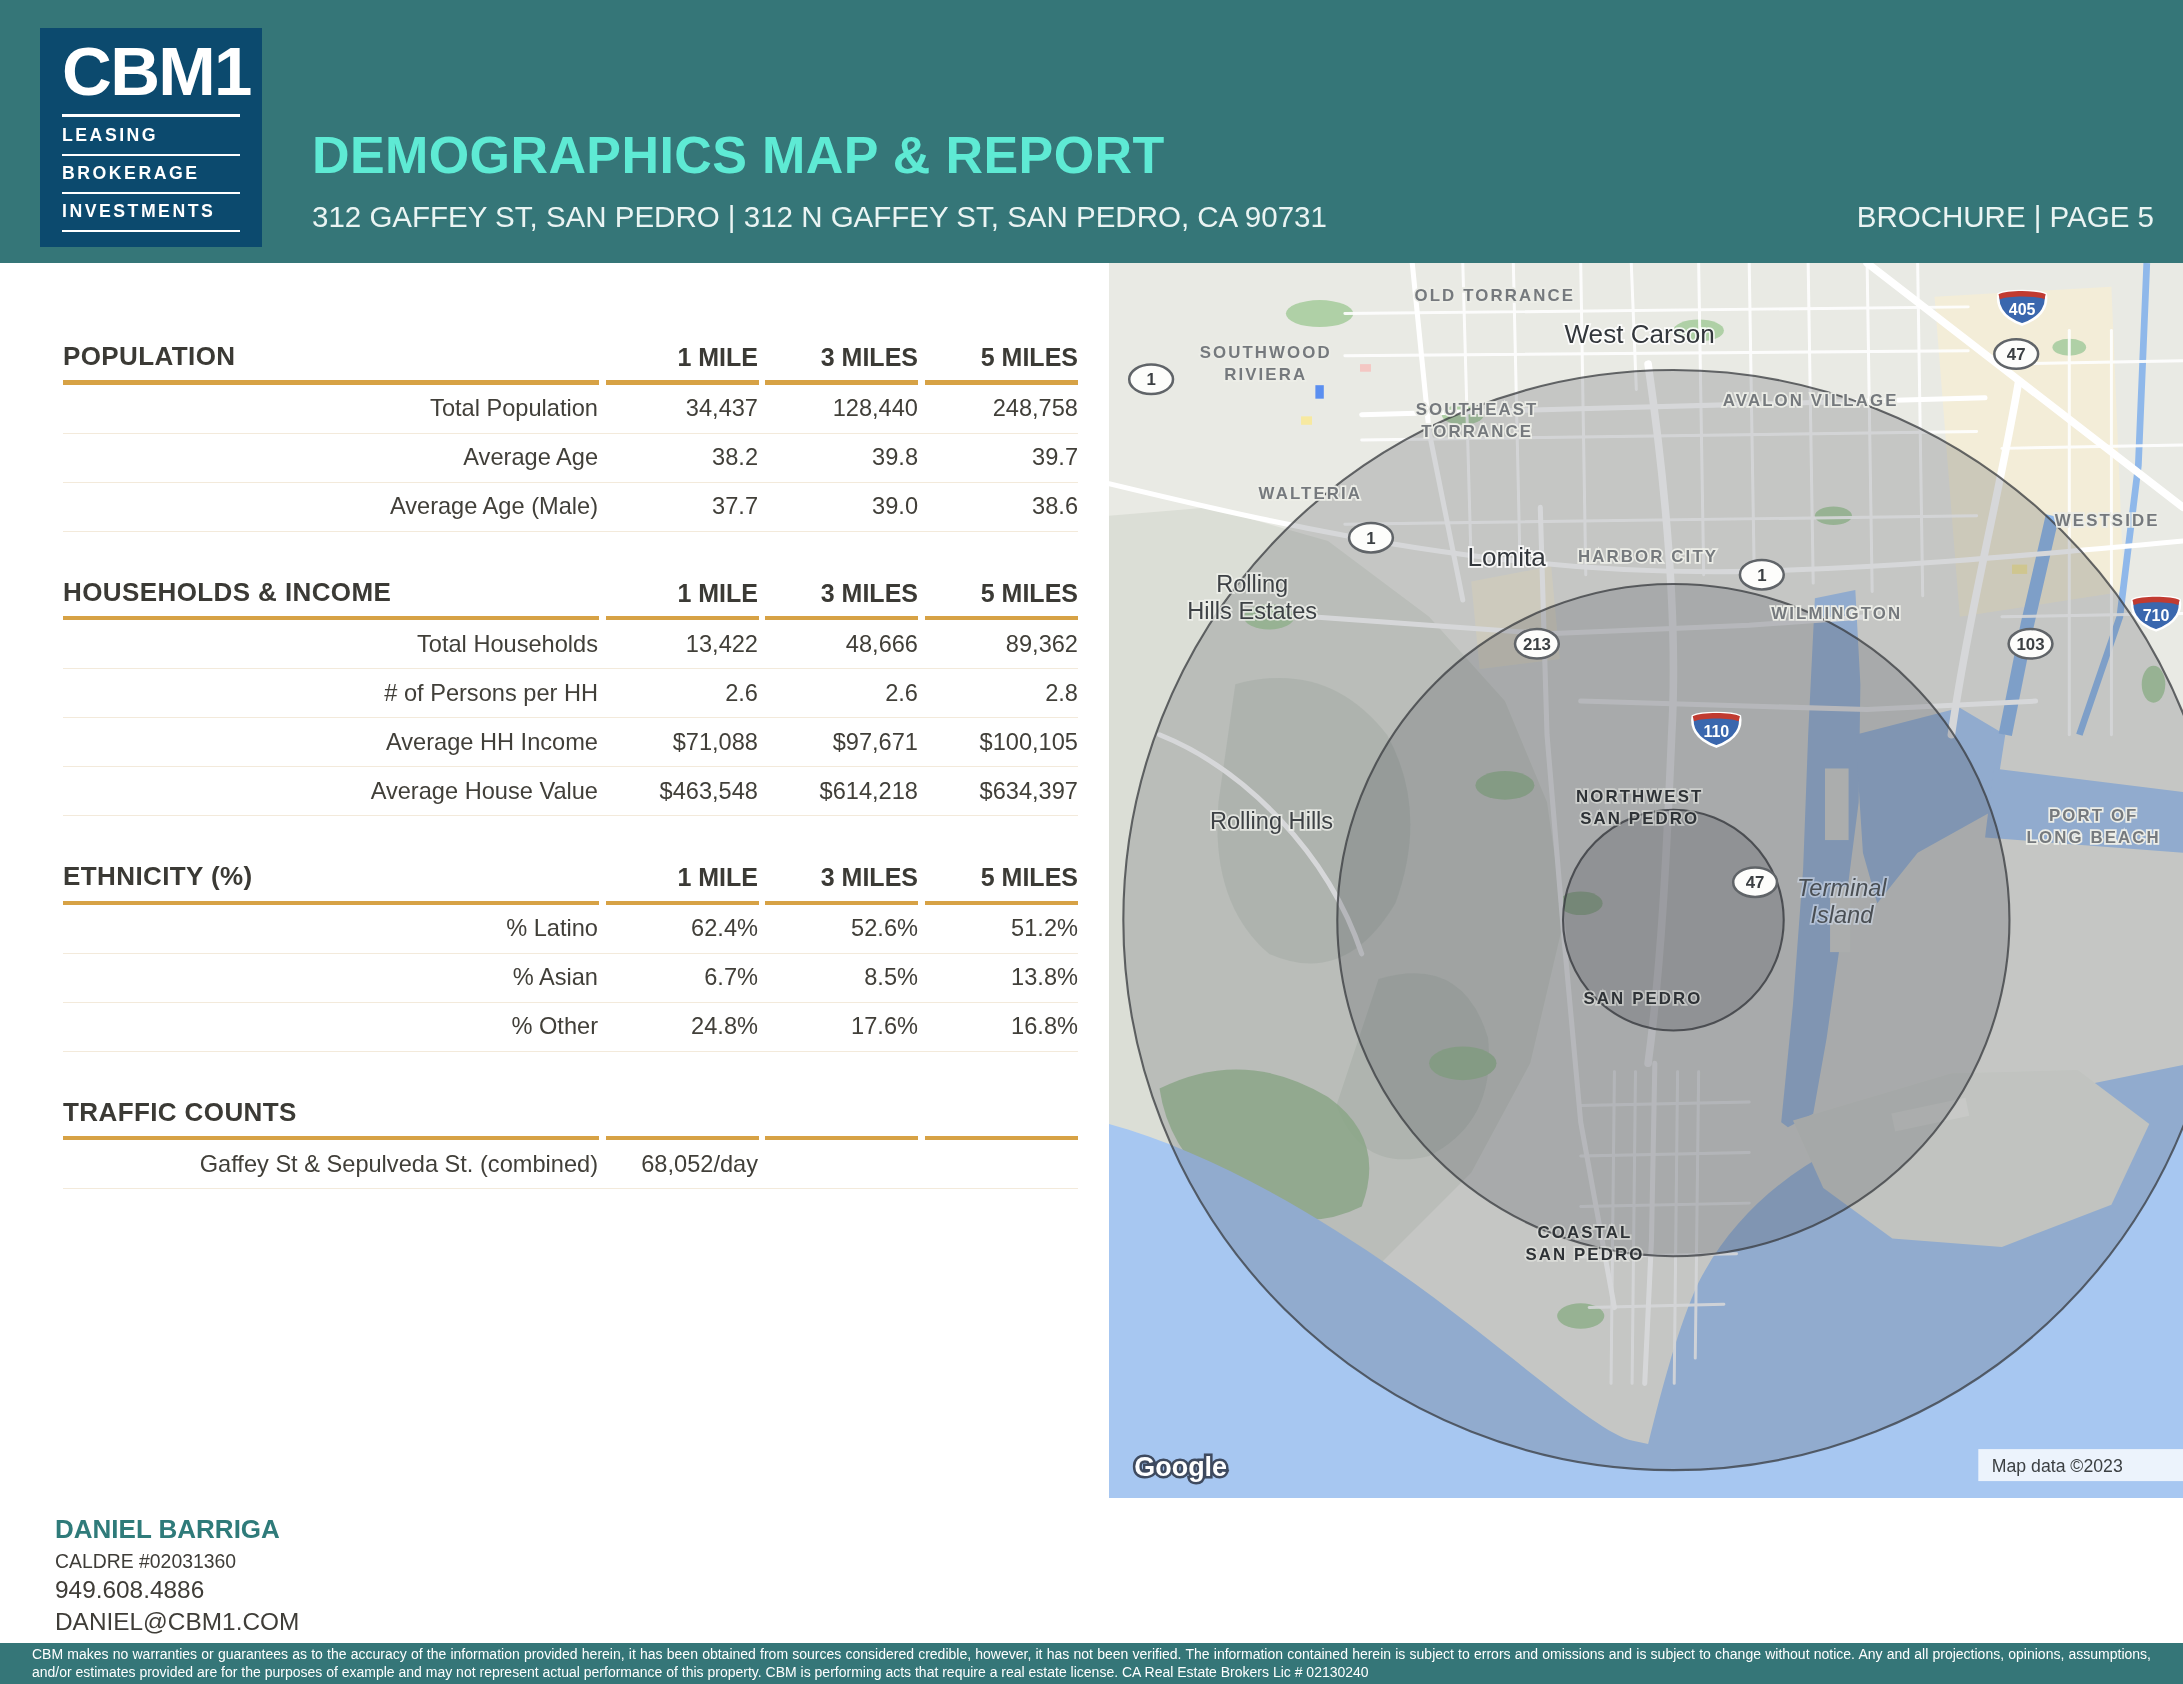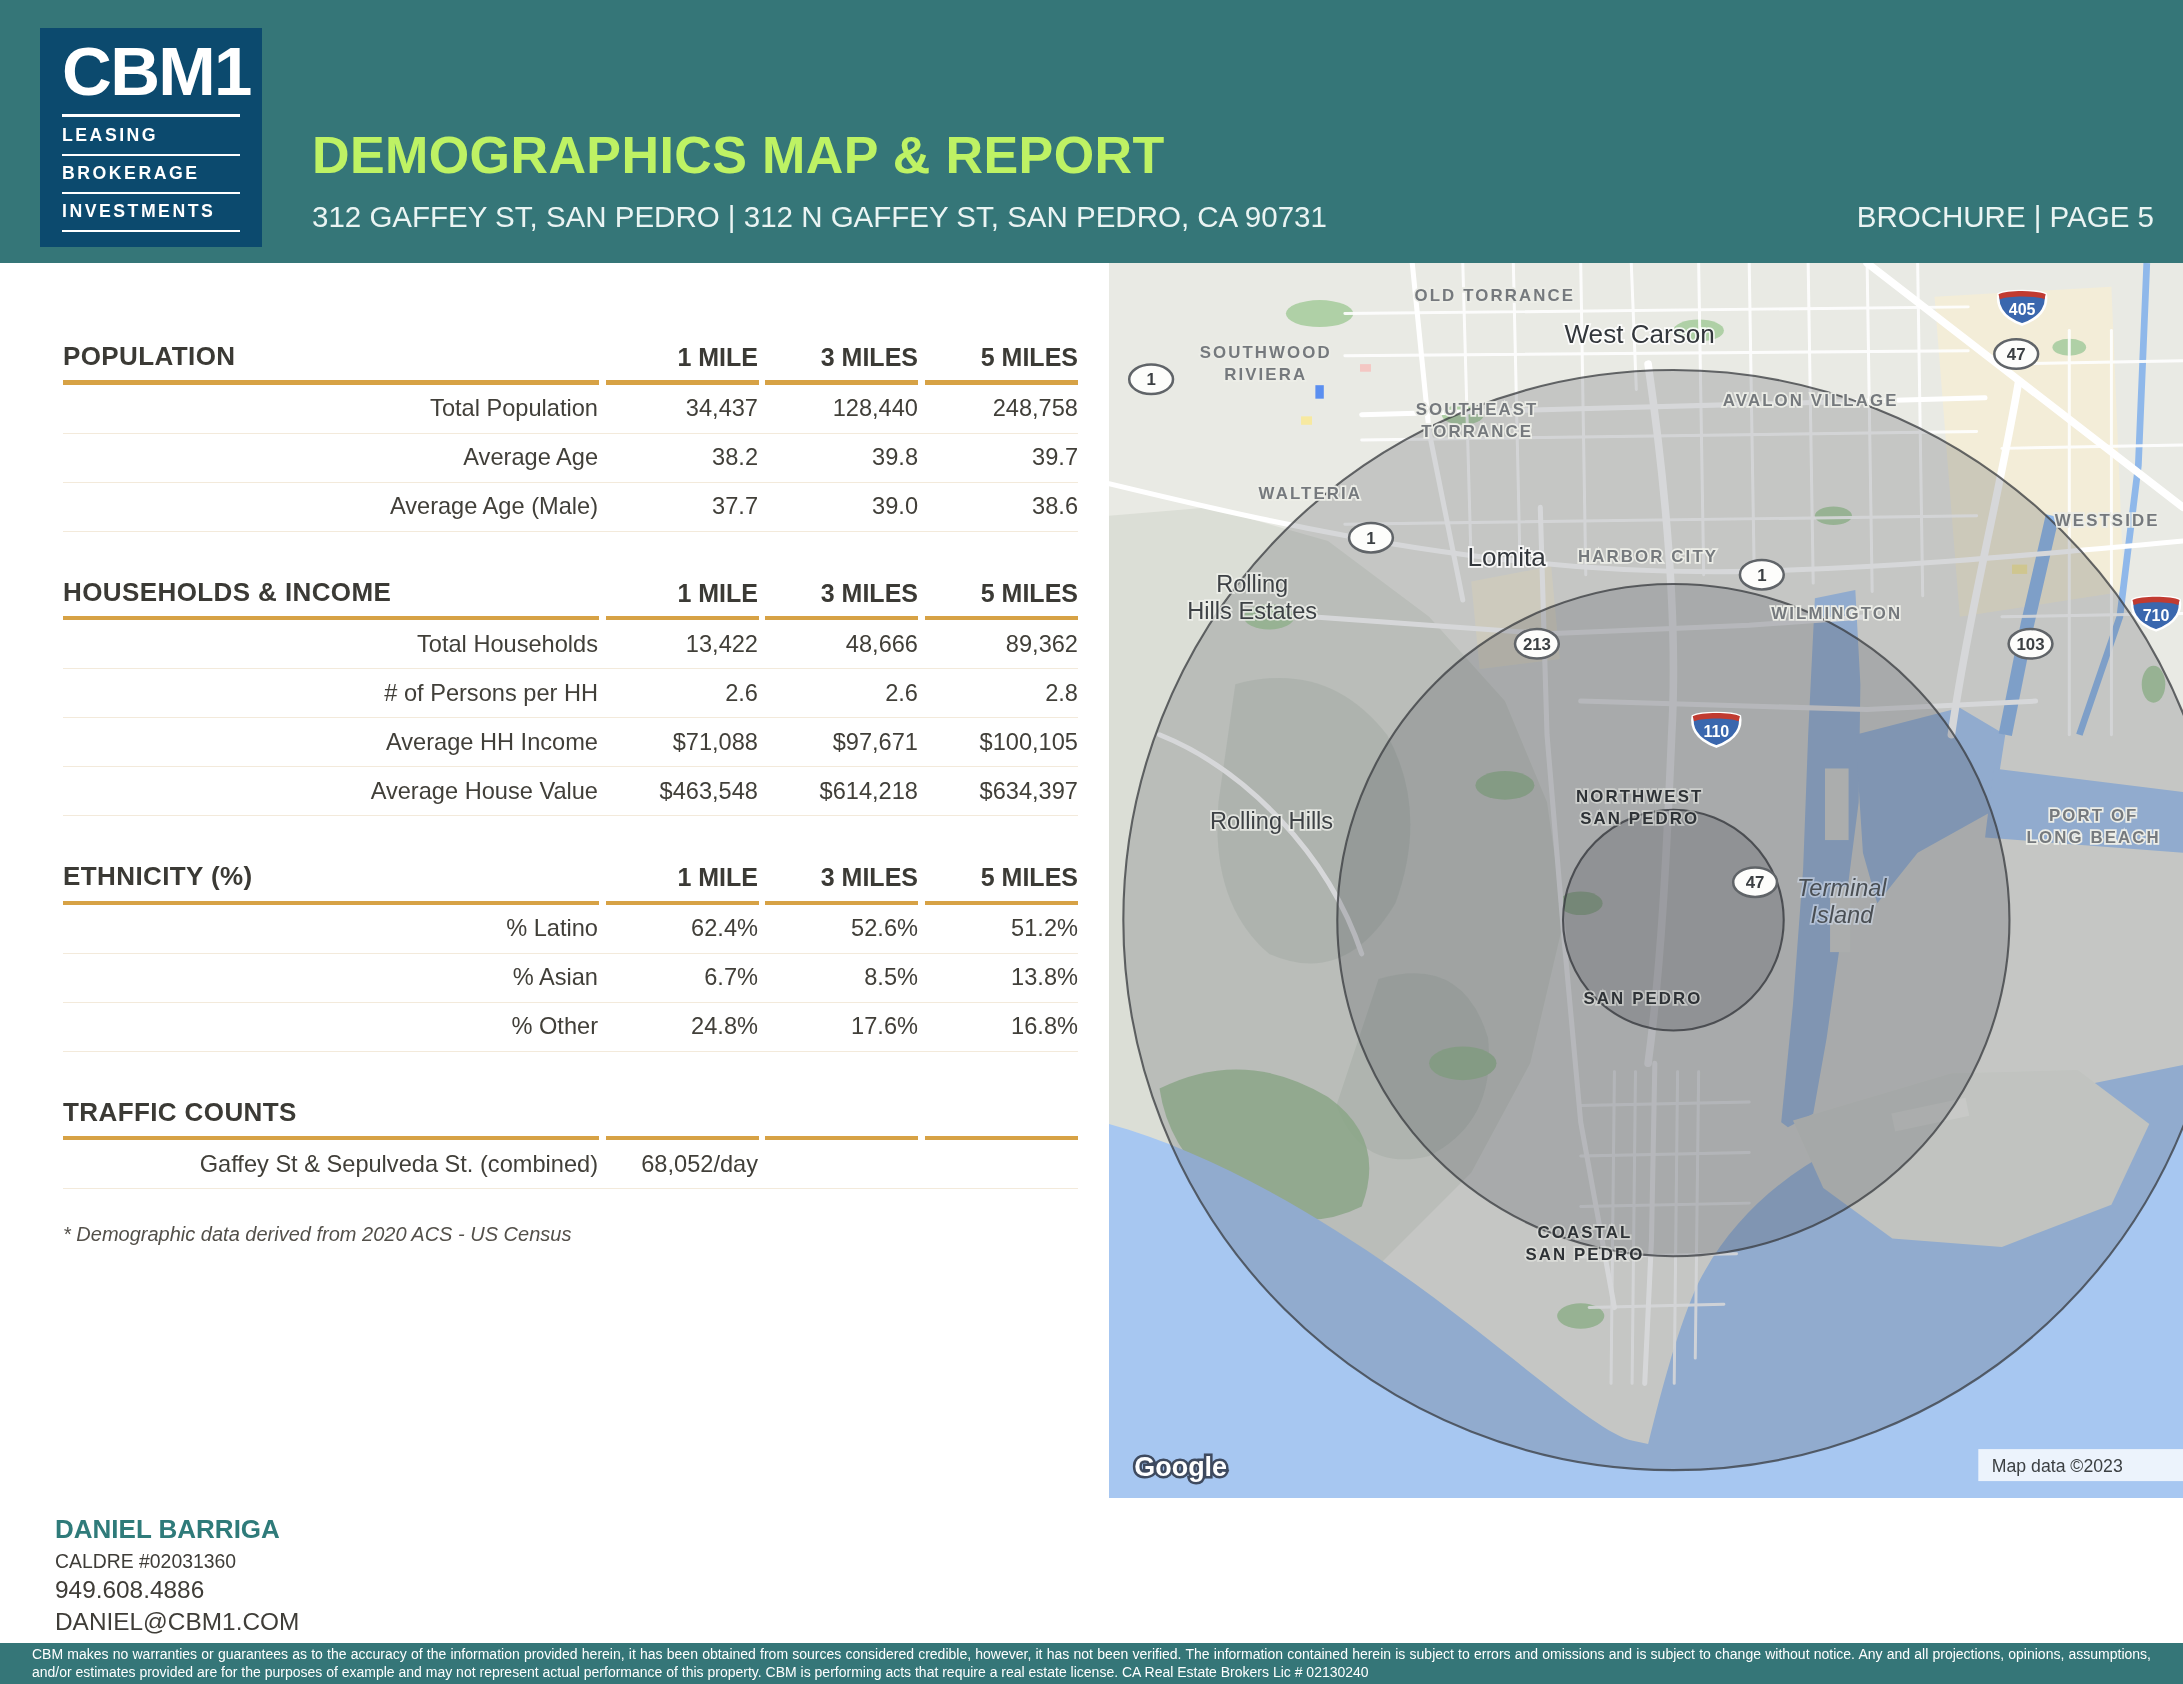--- a/index.html
+++ b/index.html
@@ -7,21 +7,21 @@
         font-family:"Liberation Sans",sans-serif;}
 
   
   .header{position:absolute;left:0;top:0;width:2183px;height:263px;background:#357678;}
   .logo-box{position:absolute;left:40px;top:28px;width:222px;height:219px;background:#0c4a6e;
             box-sizing:border-box;padding:9px 22px 0 22px;}
   .logo-brand{font-size:69px;font-weight:bold;color:#fff;letter-spacing:-1.7px;line-height:1;
               border-bottom:3.4px solid #fff;padding-bottom:8.4px;}
   .logo-line{font-size:17.7px;font-weight:bold;color:#fff;letter-spacing:2.5px;
              border-bottom:2.1px solid #fff;padding:7.6px 0 7.6px 0;}
-  .hdr-title{position:absolute;left:312px;top:125px;font-size:52px;font-weight:bold;color:#bef264;
+  .hdr-title{position:absolute;left:312px;top:125px;font-size:52px;font-weight:bold;color:#5eead4;
              letter-spacing:0.4px;}
   .hdr-subtitle{position:absolute;left:312px;top:200px;font-size:29.5px;color:#EAF4F3;}
   .hdr-page{position:absolute;right:29px;top:200px;font-size:29.5px;color:#EAF4F3;}
 
   
   .tables{position:absolute;left:63px;top:330px;width:1015px;color:#413F39;}
   .section{margin-bottom:34px;}
   .sec-head{display:flex;align-items:flex-end;height:42px;}
   .sec-title{flex:1;font-size:26px;font-weight:bold;color:#3B3A35;letter-spacing:0.4px;}
   .col-h{width:160px;text-align:right;font-size:25px;font-weight:bold;color:#3B3A35;}
@@ -193,21 +193,20 @@
           <span class="gn"></span>
           <span class="gn"></span>
         </div>
         <div class="trow">
           <span class="lbl">Gaffey St &amp; Sepulveda St. (combined)</span>
           <span class="val">68,052/day</span>
           <span class="val"></span>
           <span class="val"></span>
         </div>
       </div>
-      <div class="footnote" id="footnote">* Demographic data derived from 2020 ACS - US Census</div>
   </div>
 
   <div class="map">
     <svg id="mapsvg" width="1074" height="1235" viewBox="0 0 1275 1466">
 
       <rect x="0" y="0" width="1275" height="1466" fill="#E9EAE4"></rect>
 
       <polygon points="980,40 1190,28 1205,390 1010,420" fill="#F3EDD8"></polygon>
       <polygon points="430,378 525,360 535,470 440,482" fill="#F4EFDC"></polygon>
 

